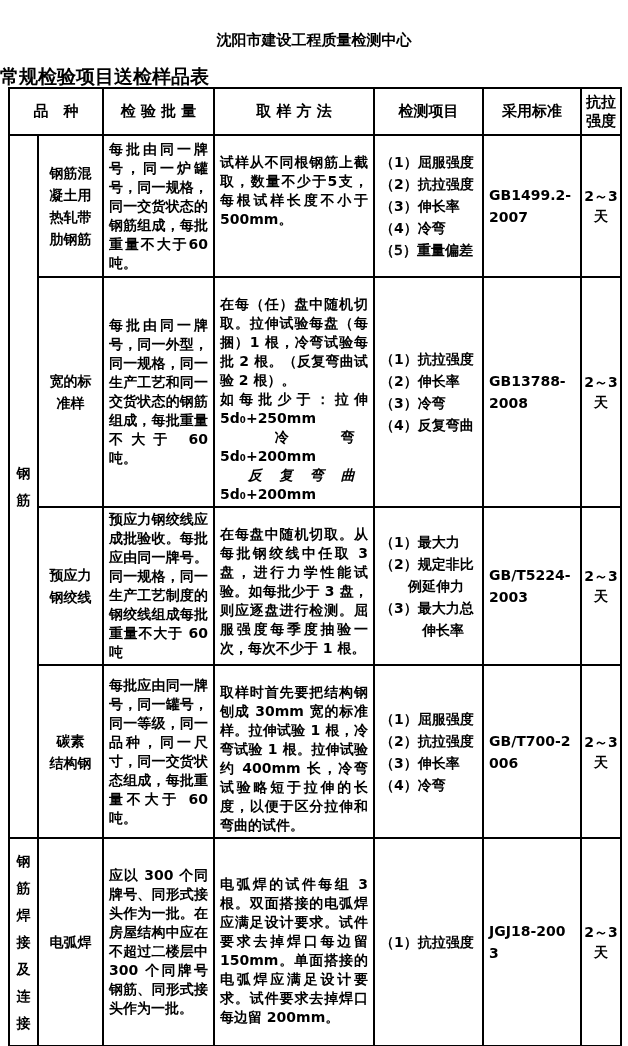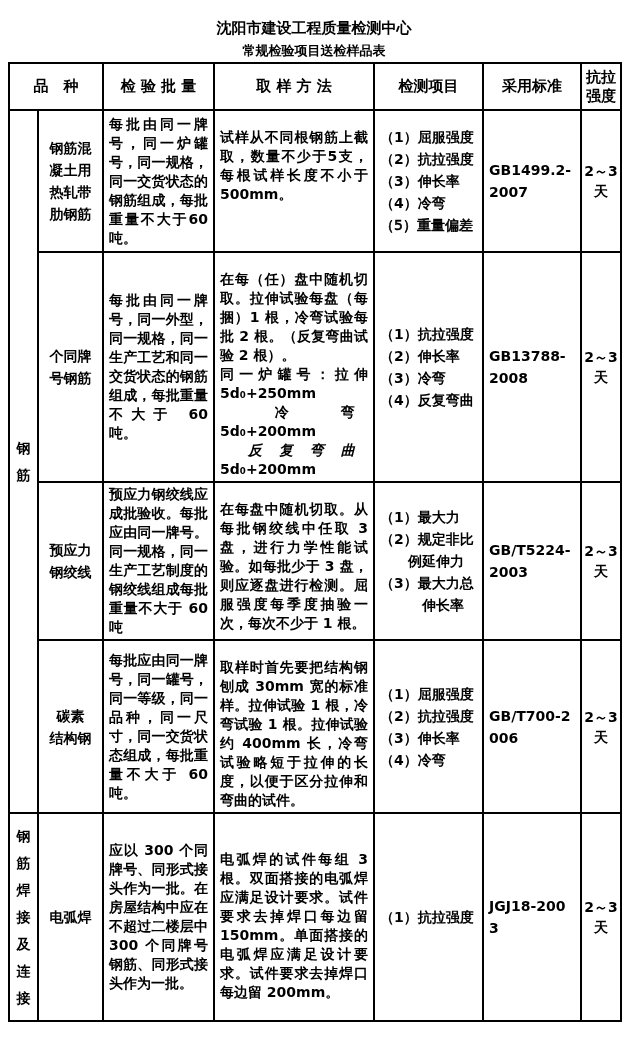--- a/index.html
+++ b/index.html
@@ -1,22 +1,22 @@
 <!DOCTYPE html>
 <html><head>
 <meta charset="utf-8">
 <style>
   html, body { margin: 0; padding: 0; background: #fff; }
   body {
     width: 628px; min-height: 1046px;
     font-family: "DejaVu Sans", "Liberation Sans", sans-serif;
     font-weight: 700; color: #000;
   }
-  .title    { padding-top: 18px; text-align: center; font-size: 15px; line-height: 20px; }
-  .subtitle { margin-top: 3px;   text-align: center; font-size: 13px; line-height: 20px; }
+  .title    { padding-top: 30px; text-align: center; font-size: 15px; line-height: 20px; }
+  .subtitle { margin-top: 16px;   font-size: 19px; line-height: 20px; }
 
   table { border-collapse: collapse; table-layout: fixed; width: 612px; margin: 1px 0 0 8px; }
   th, td { border: 2px solid #000; font-size: 14px; padding: 2px 5px; vertical-align: middle; overflow: hidden; }
   th { font-size: 15px; height: 41px; padding: 2px 1px; line-height: 19px; font-weight: 700; }
 
   tbody tr:nth-child(1) { height: 142px; }
   tbody tr:nth-child(2) { height: 204px; }
   tbody tr:nth-child(3) { height: 149px; }
   tbody tr:nth-child(4) { height: 155px; }
   tbody tr:nth-child(5) { height: 208px; }
@@ -82,25 +82,25 @@
           <div class="item-line">（1）屈服强度</div>
           <div class="item-line">（2）抗拉强度</div>
           <div class="item-line">（3）伸长率</div>
           <div class="item-line">（4）冷弯</div>
           <div class="item-line item-em">（5）重量偏差</div>
         </td>
         <td class="cell-standard">GB1499.2-2007</td>
         <td class="cell-period">2～3天</td>
       </tr>
       <tr>
-        <td class="cell-variety">个同牌号钢筋</td>
+        <td class="cell-variety">宽的标准样</td>
         <td class="cell-batch">每批由同一牌号，同一外型，同一规格，同一生产工艺和同一交货状态的钢筋组成，每批重量不大于 60 吨。</td>
         <td class="cell-sampling">
           <div class="s-line">在每（任）盘中随机切取。拉伸试验每盘（每捆）1 根，冷弯试验每批 2 根。（反复弯曲试验 2 根）。</div>
-          <div class="s-line s-spread">同一炉罐号：拉伸</div>
+          <div class="s-line s-spread">如每批少于：拉伸</div>
           <div class="s-line">5d₀+250mm</div>
           <div class="s-line s-mid">冷弯</div>
           <div class="s-line">5d₀+200mm</div>
           <div class="s-line s-wide">反复弯曲</div>
           <div class="s-line">5d₀+200mm</div>
         </td>
         <td class="cell-items">
           <div class="item-line">（1）抗拉强度</div>
           <div class="item-line">（2）伸长率</div>
           <div class="item-line">（3）冷弯</div>

